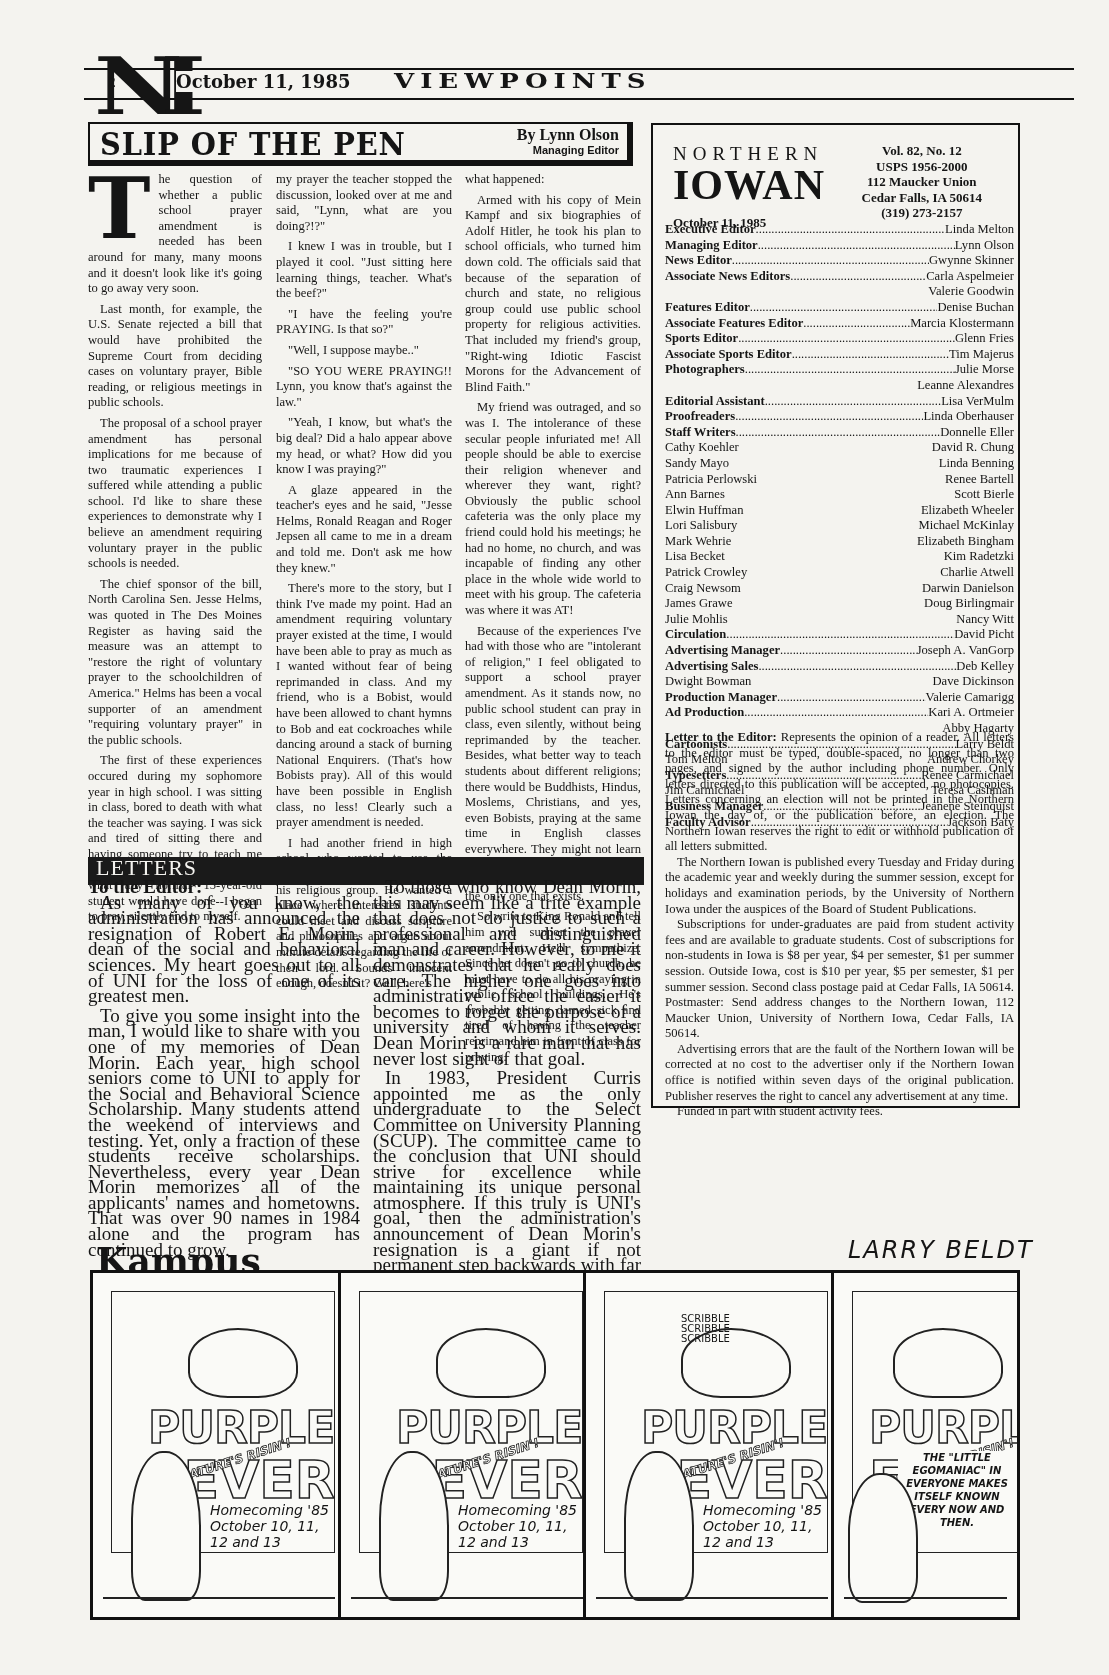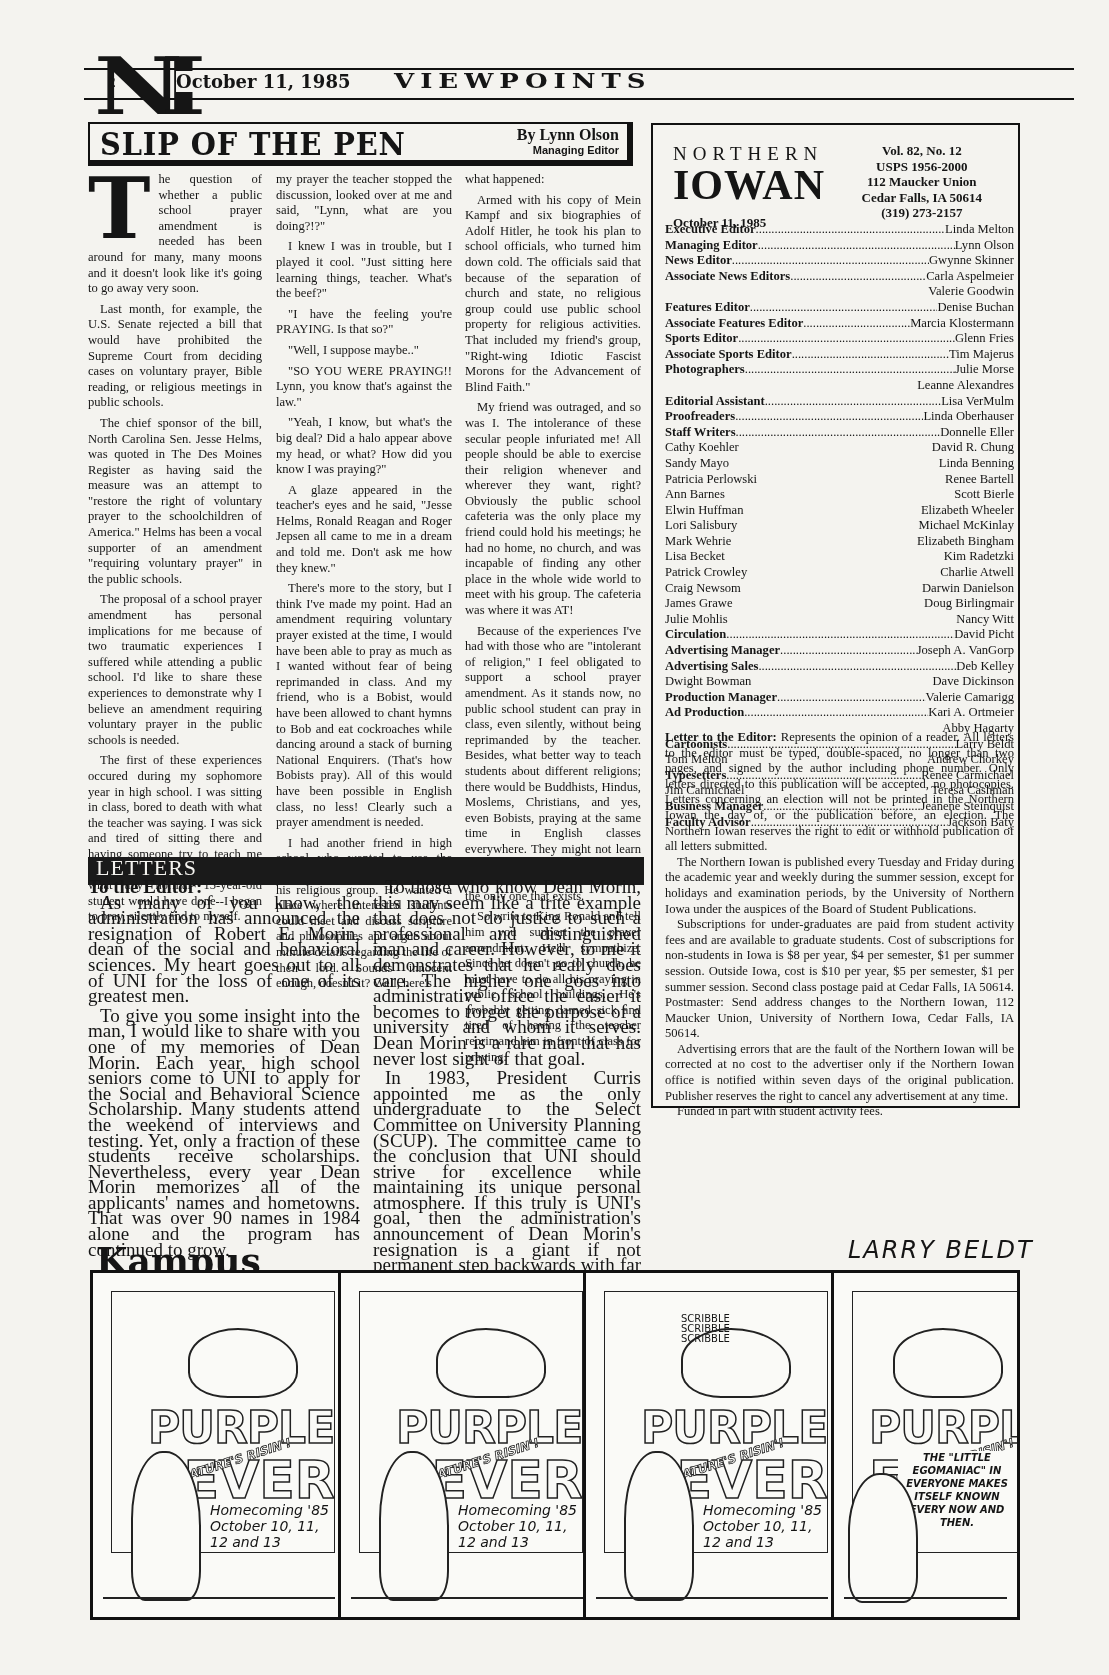--- a/index.html
+++ b/index.html
@@ -94,22 +94,22 @@
   <div class="byline">
     <span class="by">By Lynn Olson</span>
     <span class="role">Managing Editor</span>
   </div>
 </div>
 
 <div class="article col1">
   <span class="dropcap">T</span>
   <p class="first">he question of whether a public school prayer amendment is needed has been around for many, many moons and it doesn't look like it's going to go away very soon.</p>
   <p>Last month, for example, the U.S. Senate rejected a bill that would have prohibited the Supreme Court from deciding cases on voluntary prayer, Bible reading, or religious meetings in public schools.</p>
+  <p>The proposal of a school prayer amendment has personal implications for me because of two traumatic experiences I suffered while attending a public school. I'd like to share these experiences to demonstrate why I believe an amendment requiring voluntary prayer in the public schools is needed.</p>
   <p>The chief sponsor of the bill, North Carolina Sen. Jesse Helms, was quoted in The Des Moines Register as having said the measure was an attempt to "restore the right of voluntary prayer to the schoolchildren of America." Helms has been a vocal supporter of an amendment "requiring voluntary prayer" in the public schools.</p>
-  <p>The proposal of a school prayer amendment has personal implications for me because of two traumatic experiences I suffered while attending a public school. I'd like to share these experiences to demonstrate why I believe an amendment requiring voluntary prayer in the public schools is needed.</p>
   <p>The first of these experiences occured during my sophomore year in high school. I was sitting in class, bored to death with what the teacher was saying. I was sick and tired of sitting there and having someone try to teach me secular humanist claptrap, so I did what any normal 15-year-old student would have done--I began to pray, silently and to myself.</p>
 </div>
 <div class="article col2">
   <p class="first">my prayer the teacher stopped the discussion, looked over at me and said, "Lynn, what are you doing?!?"</p>
   <p>I knew I was in trouble, but I played it cool. "Just sitting here learning things, teacher. What's the beef?"</p>
   <p>"I have the feeling you're PRAYING. Is that so?"</p>
   <p>"Well, I suppose maybe.."</p>
   <p>"SO YOU WERE PRAYING!! Lynn, you know that's against the law."</p>
   <p>"Yeah, I know, but what's the big deal? Did a halo appear above my head, or what? How did you know I was praying?"</p>
   <p>A glaze appeared in the teacher's eyes and he said, "Jesse Helms, Ronald Reagan and Roger Jepsen all came to me in a dream and told me. Don't ask me how they knew."</p>

